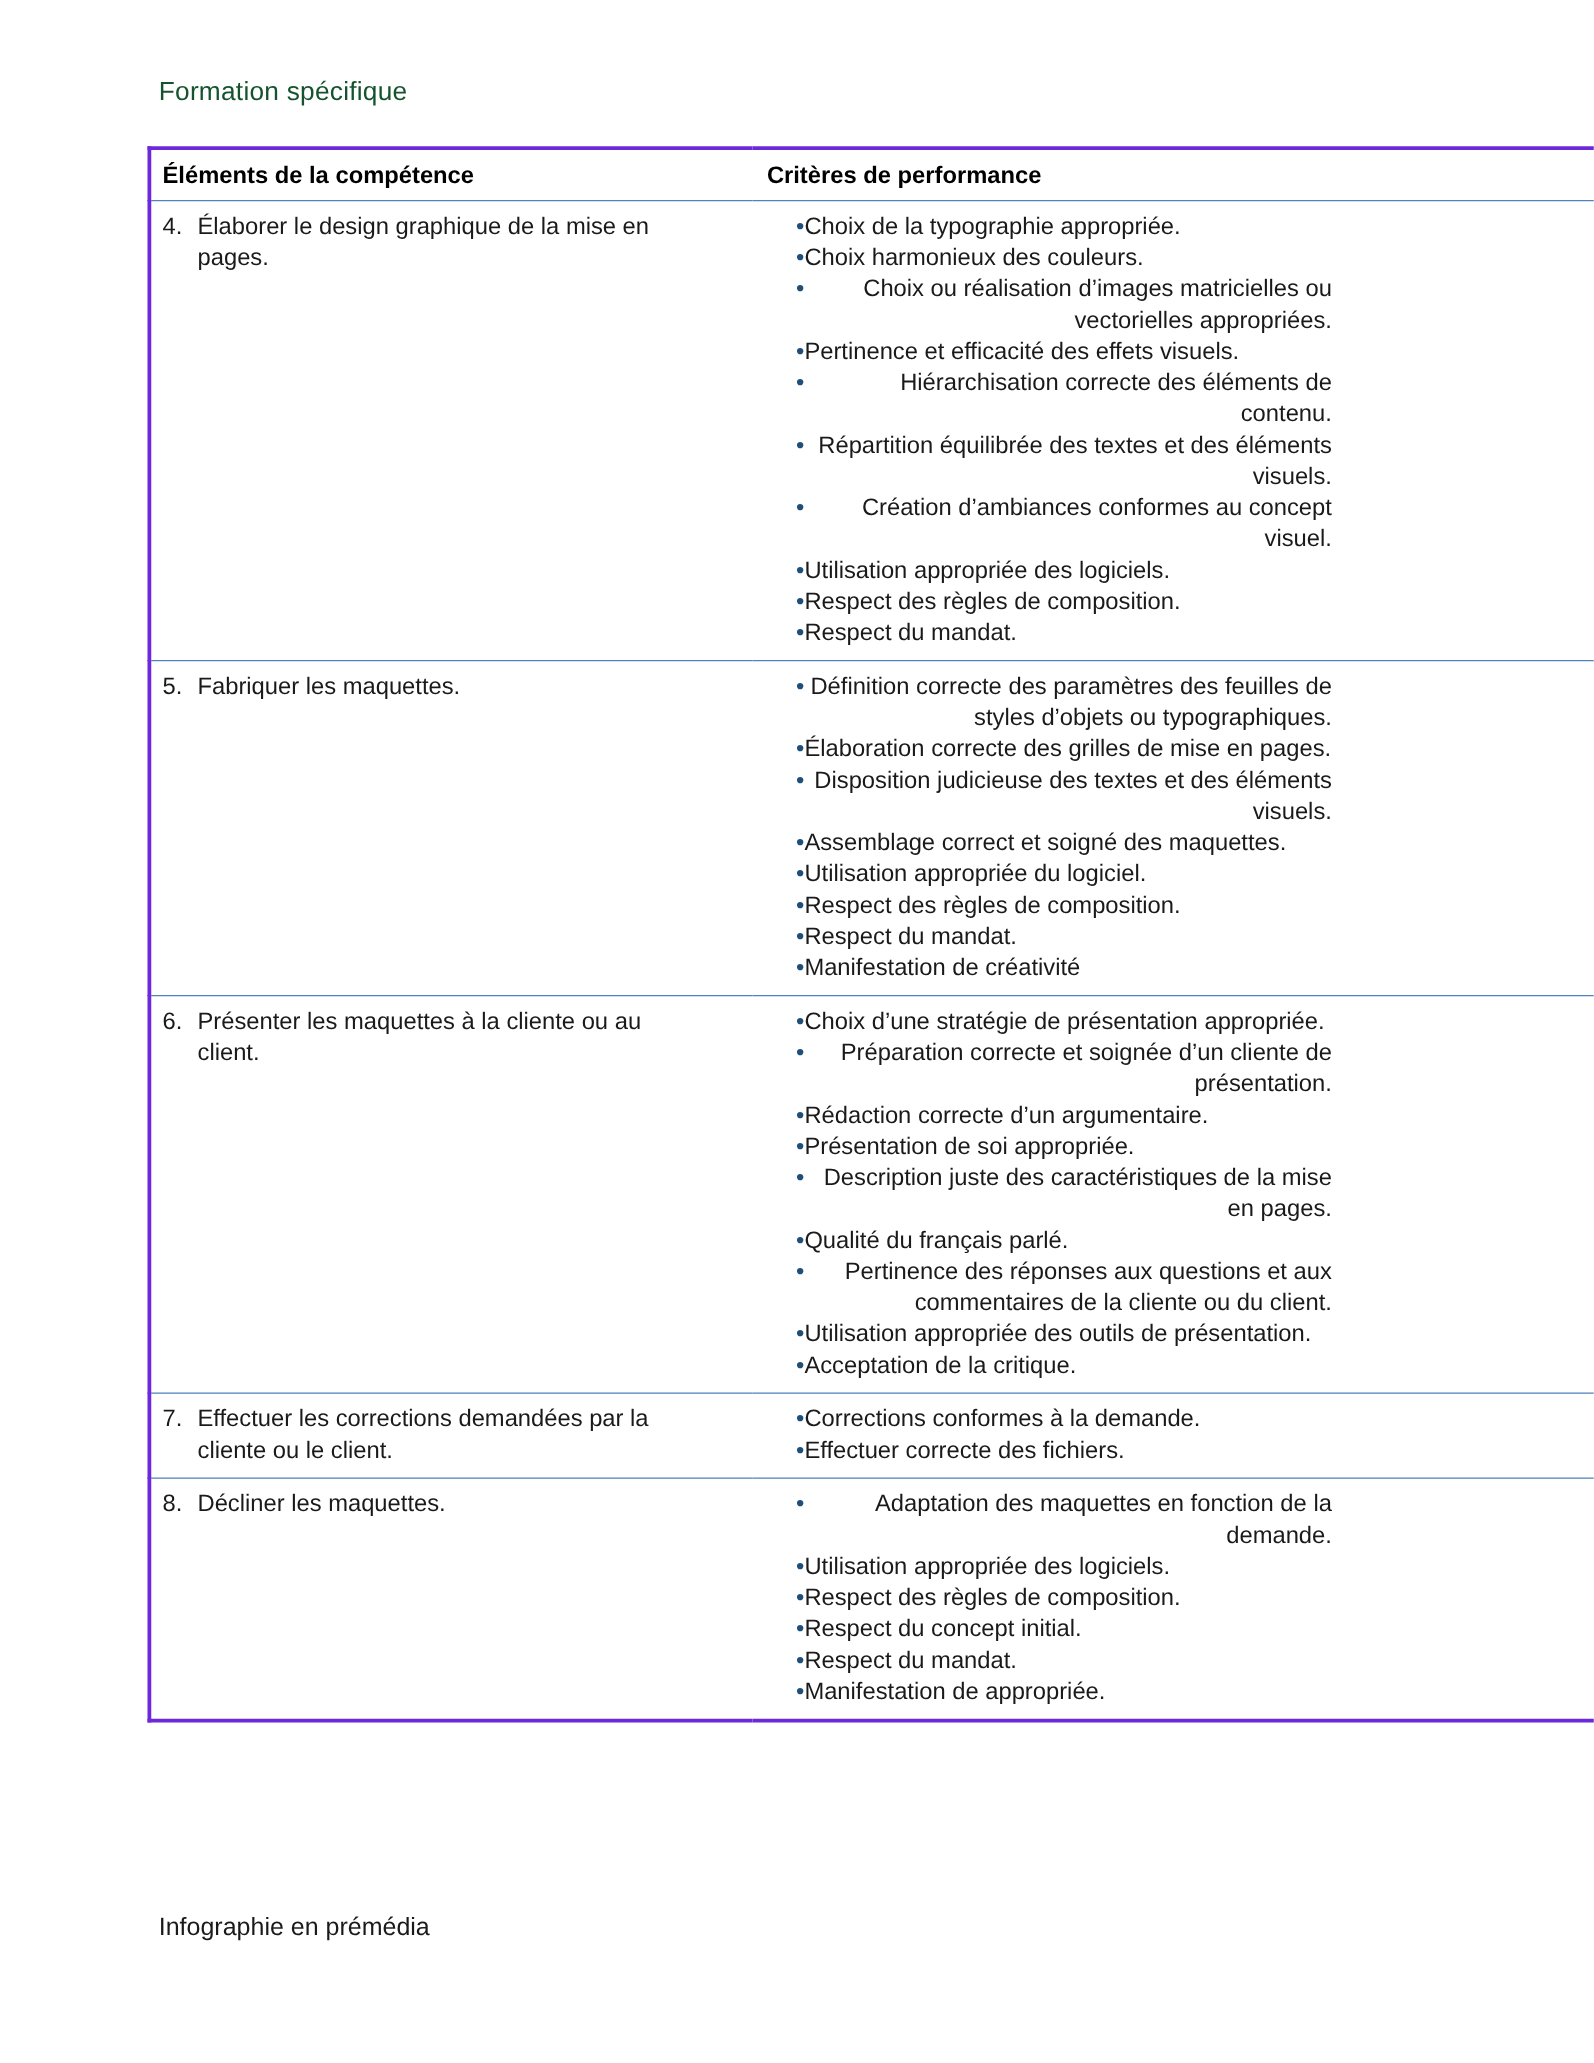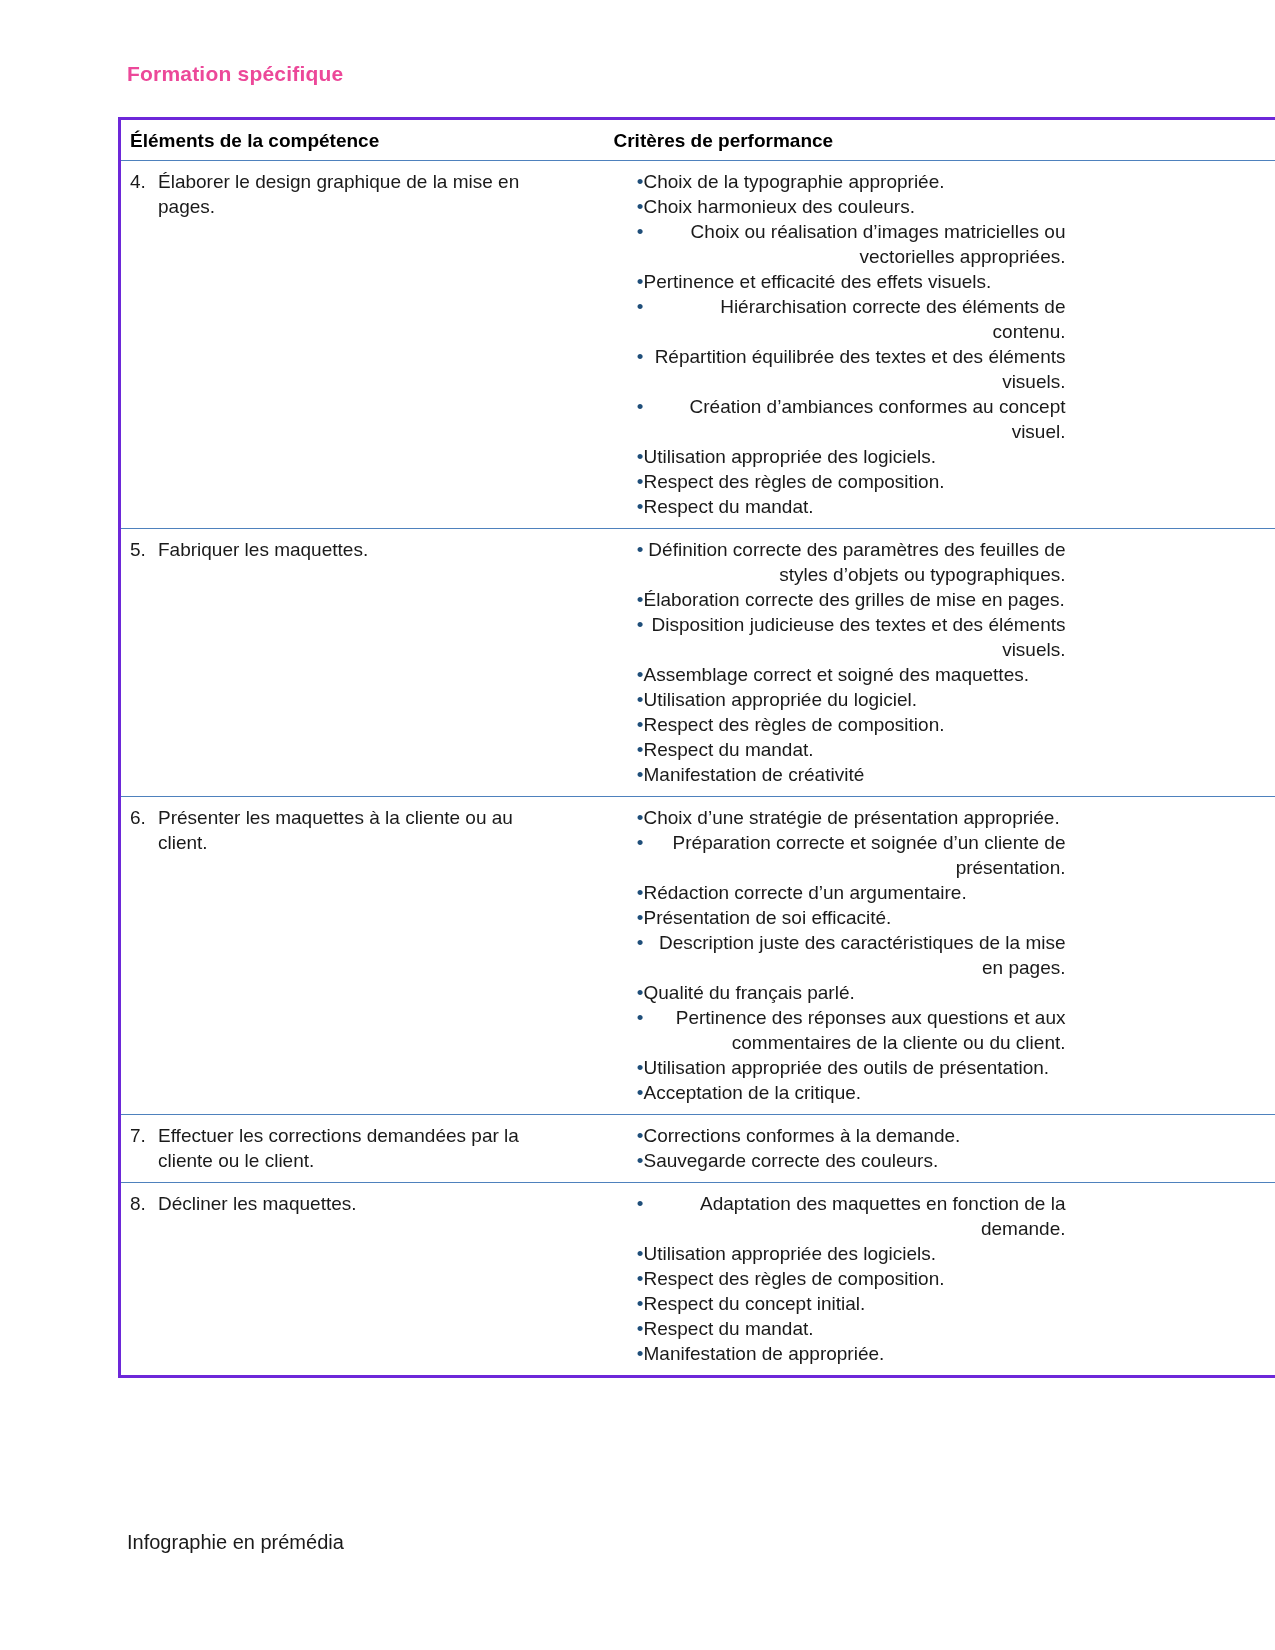--- a/index.html
+++ b/index.html
@@ -7,22 +7,22 @@
     width:1275px; height:1650px;
     background:#ffffff;
     font-family:"Liberation Sans", sans-serif;
     color:#1a1a1a;
     -webkit-font-smoothing:antialiased;
   }
   .page { position:relative; width:1275px; height:1650px; background:#fff; overflow:hidden; }
 
   .section-heading {
     position:absolute; left:127px; top:62px;
-    margin:0; font-size:21px; font-weight:700;
-    color:#ec4899; letter-spacing:0.2px;
+    margin:0; font-size:21px; font-weight:400;
+    color:#14532d; letter-spacing:0.2px;
   }
 
   table.competence-table {
     position:absolute; left:118px; top:117px;
     width:1176px; border-collapse:collapse; table-layout:fixed;
     border:3px solid #6d28d9; background:#fff;
   }
   col.col-left  { width:482px; }
   col.col-right { width:auto; }
 
@@ -193,21 +193,21 @@
             <li>
                 <span class="dot"></span>
                 <span class="crit-text">Préparation correcte et soignée d’un cliente de présentation.</span>
               </li>
             <li>
                 <span class="dot"></span>
                 <span class="crit-text">Rédaction correcte d’un argumentaire.</span>
               </li>
             <li>
                 <span class="dot"></span>
-                <span class="crit-text">Présentation de soi efficacité.</span>
+                <span class="crit-text">Présentation de soi appropriée.</span>
               </li>
             <li>
                 <span class="dot"></span>
                 <span class="crit-text">Description juste des caractéristiques de la mise en pages.</span>
               </li>
             <li>
                 <span class="dot"></span>
                 <span class="crit-text">Qualité du français parlé.</span>
               </li>
             <li>
@@ -234,21 +234,21 @@
           </div>
         </td>
         <td class="crit-cell">
           <ul class="criteria-list">
             <li>
                 <span class="dot"></span>
                 <span class="crit-text">Corrections conformes à la demande.</span>
               </li>
             <li>
                 <span class="dot"></span>
-                <span class="crit-text">Sauvegarde correcte des couleurs.</span>
+                <span class="crit-text">Effectuer correcte des fichiers.</span>
               </li>
           </ul>
         </td>
       </tr>
 
       <tr>
         <td>
           <div class="element-cell">
             <span class="num">8.</span>
             <span class="element-text">Décliner les maquettes.</span>

